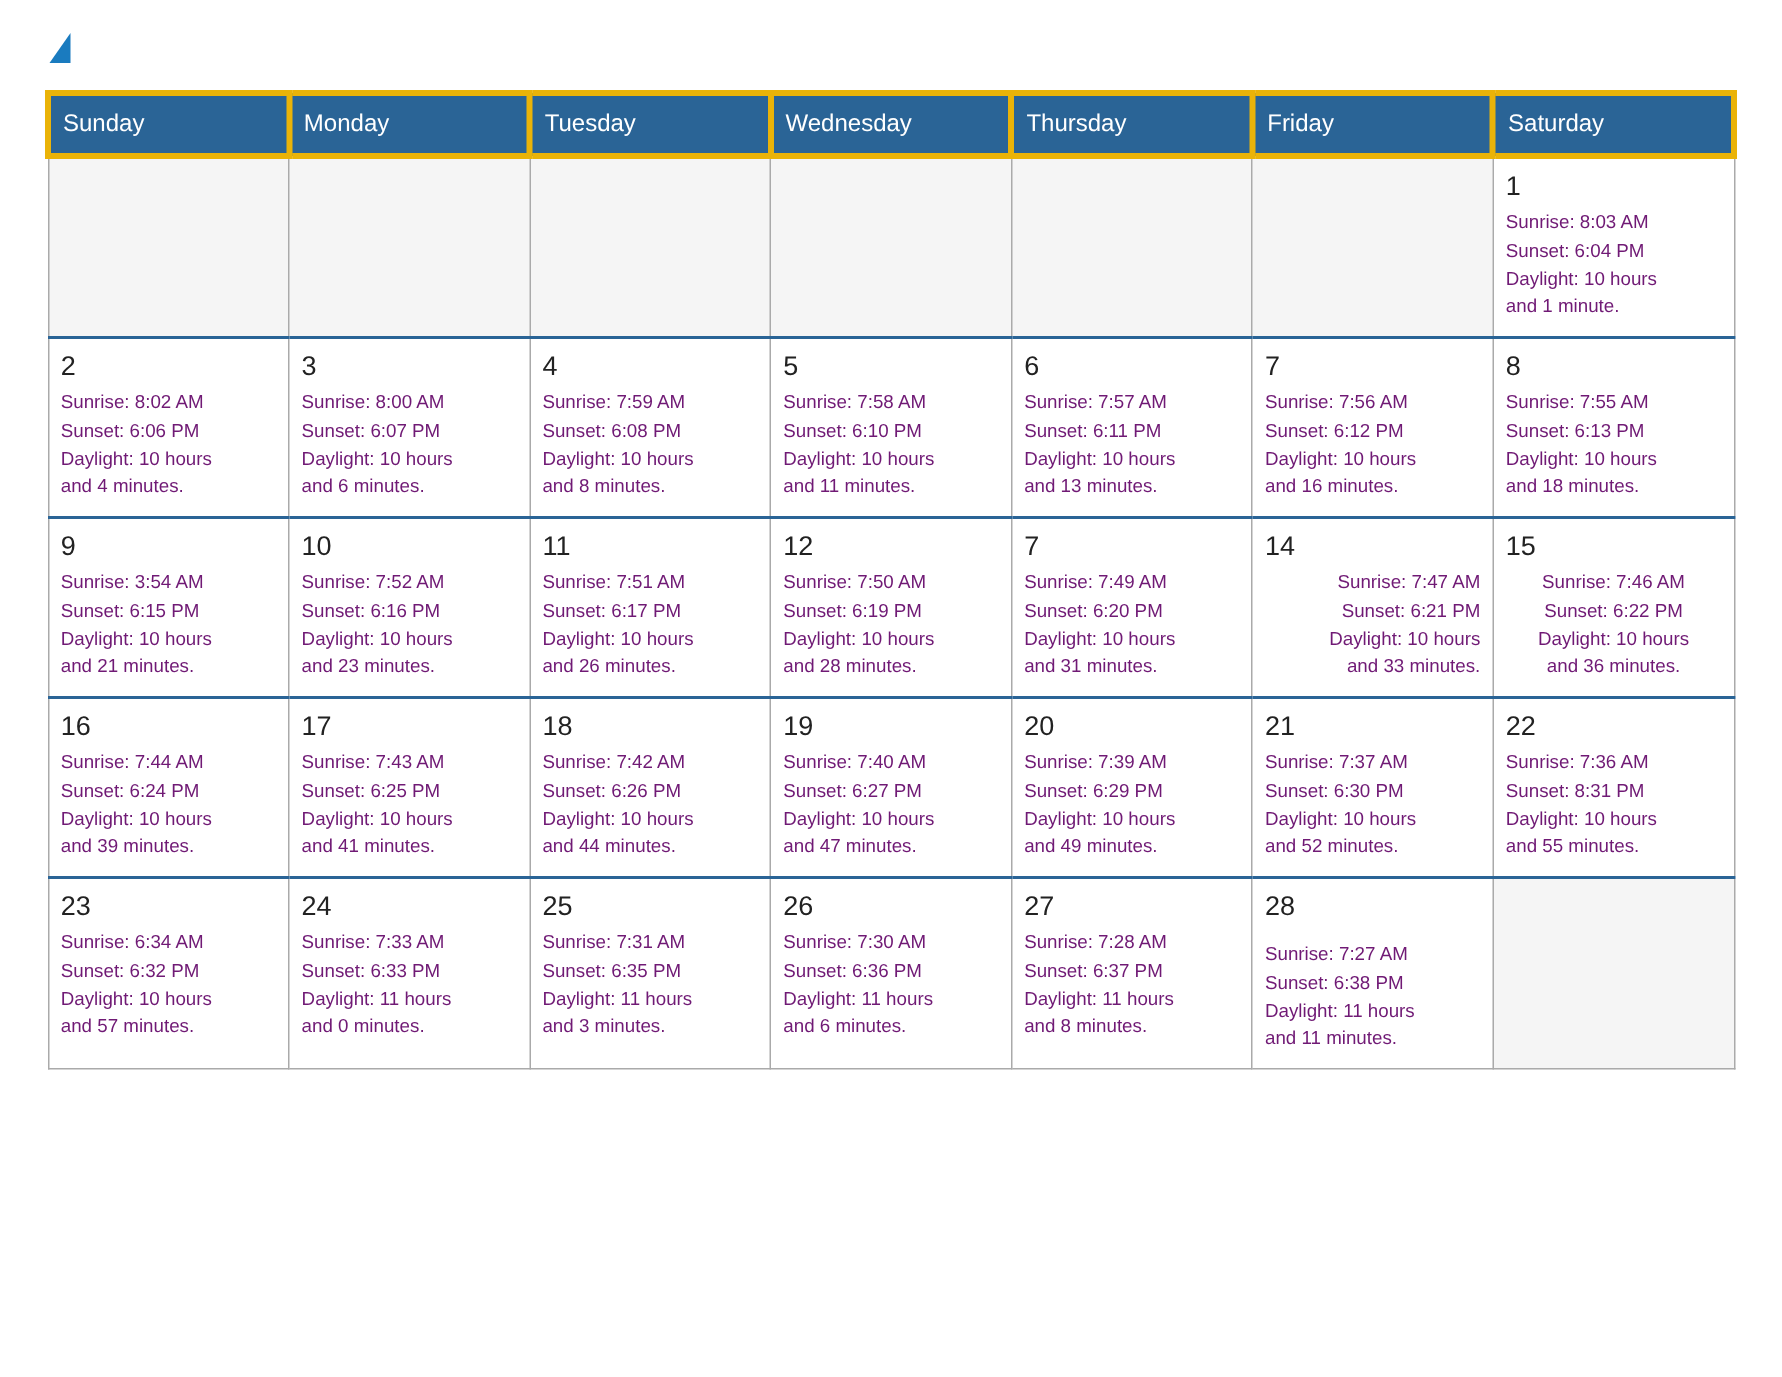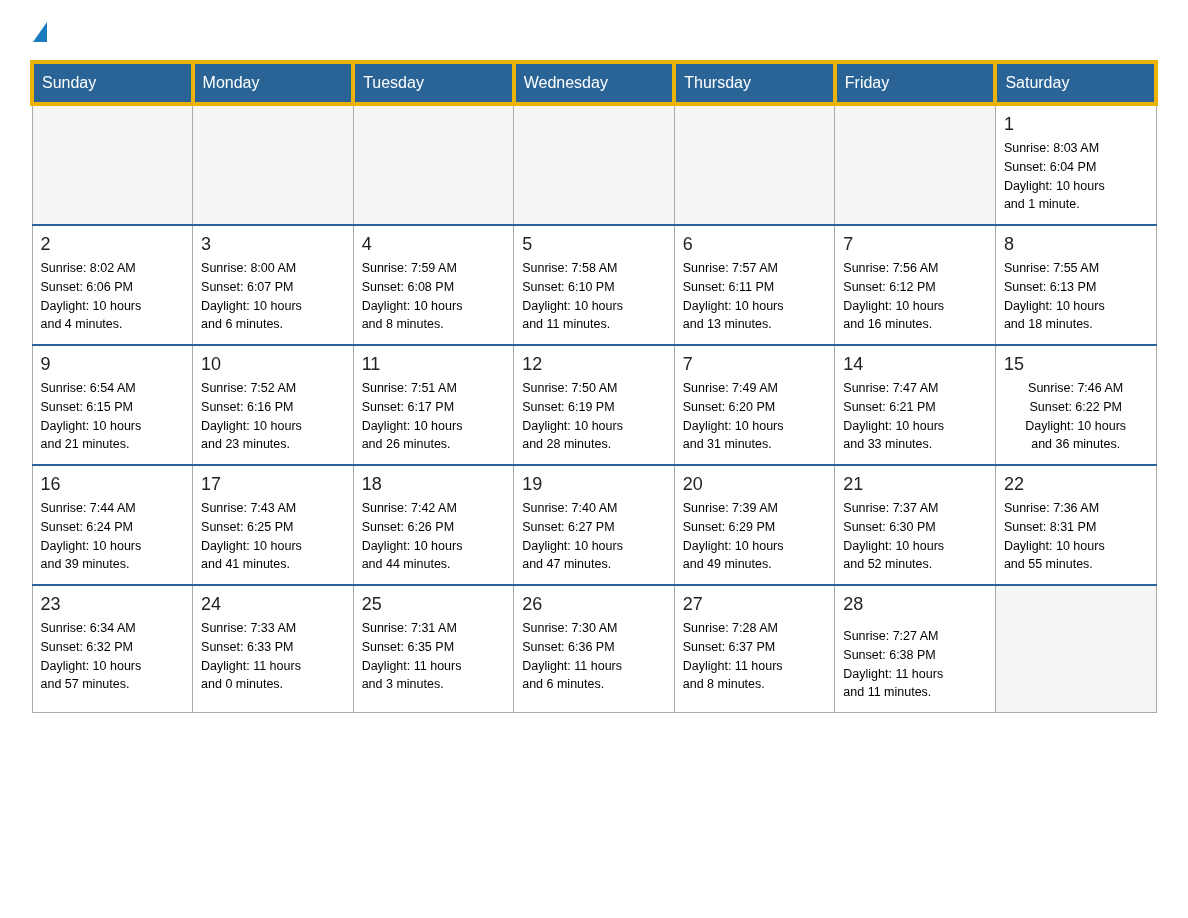--- a/index.html
+++ b/index.html
@@ -86,21 +86,21 @@
       background: #f5f5f5;
     }
     .day-number {
       font-size: 18px;
       color: #222;
       font-weight: normal;
       margin-bottom: 4px;
     }
     .day-info {
       font-size: 12.5px;
-      color: #000000;
+      color: #701a75;
       line-height: 1.5;
     }
     .week-row td {
       border-top: 2px solid #2a6496;
     }
   </style>
 </head>
 <body>
 
 <div class="header">
@@ -192,21 +192,21 @@
           <div class="day-number">8</div>
           <div class="day-info" style="white-space: pre-line;">Sunrise: 7:55 AM
 Sunset: 6:13 PM
 Daylight: 10 hours
 and 18 minutes.</div>
         </td>
       </tr>
       <tr class="week-row">
         <td>
           <div class="day-number">9</div>
-          <div class="day-info" style="white-space: pre-line;">Sunrise: 6:54 AM
+          <div class="day-info" style="white-space: pre-line;">Sunrise: 3:54 AM
 Sunset: 6:15 PM
 Daylight: 10 hours
 and 21 minutes.</div>
         </td>
         <td>
           <div class="day-number">10</div>
           <div class="day-info" style="white-space: pre-line;">Sunrise: 7:52 AM
 Sunset: 6:16 PM
 Daylight: 10 hours
 and 23 minutes.</div>
@@ -227,21 +227,21 @@
         </td>
         <td>
           <div class="day-number">7</div>
           <div class="day-info" style="white-space: pre-line;">Sunrise: 7:49 AM
 Sunset: 6:20 PM
 Daylight: 10 hours
 and 31 minutes.</div>
         </td>
         <td>
           <div class="day-number">14</div>
-          <div class="day-info" style="white-space: pre-line;">Sunrise: 7:47 AM
+          <div class="day-info" style="white-space: pre-line; text-align: right;">Sunrise: 7:47 AM
 Sunset: 6:21 PM
 Daylight: 10 hours
 and 33 minutes.</div>
         </td>
         <td>
           <div class="day-number">15</div>
           <div class="day-info" style="white-space: pre-line; text-align: center;">Sunrise: 7:46 AM
 Sunset: 6:22 PM
 Daylight: 10 hours
 and 36 minutes.</div>

